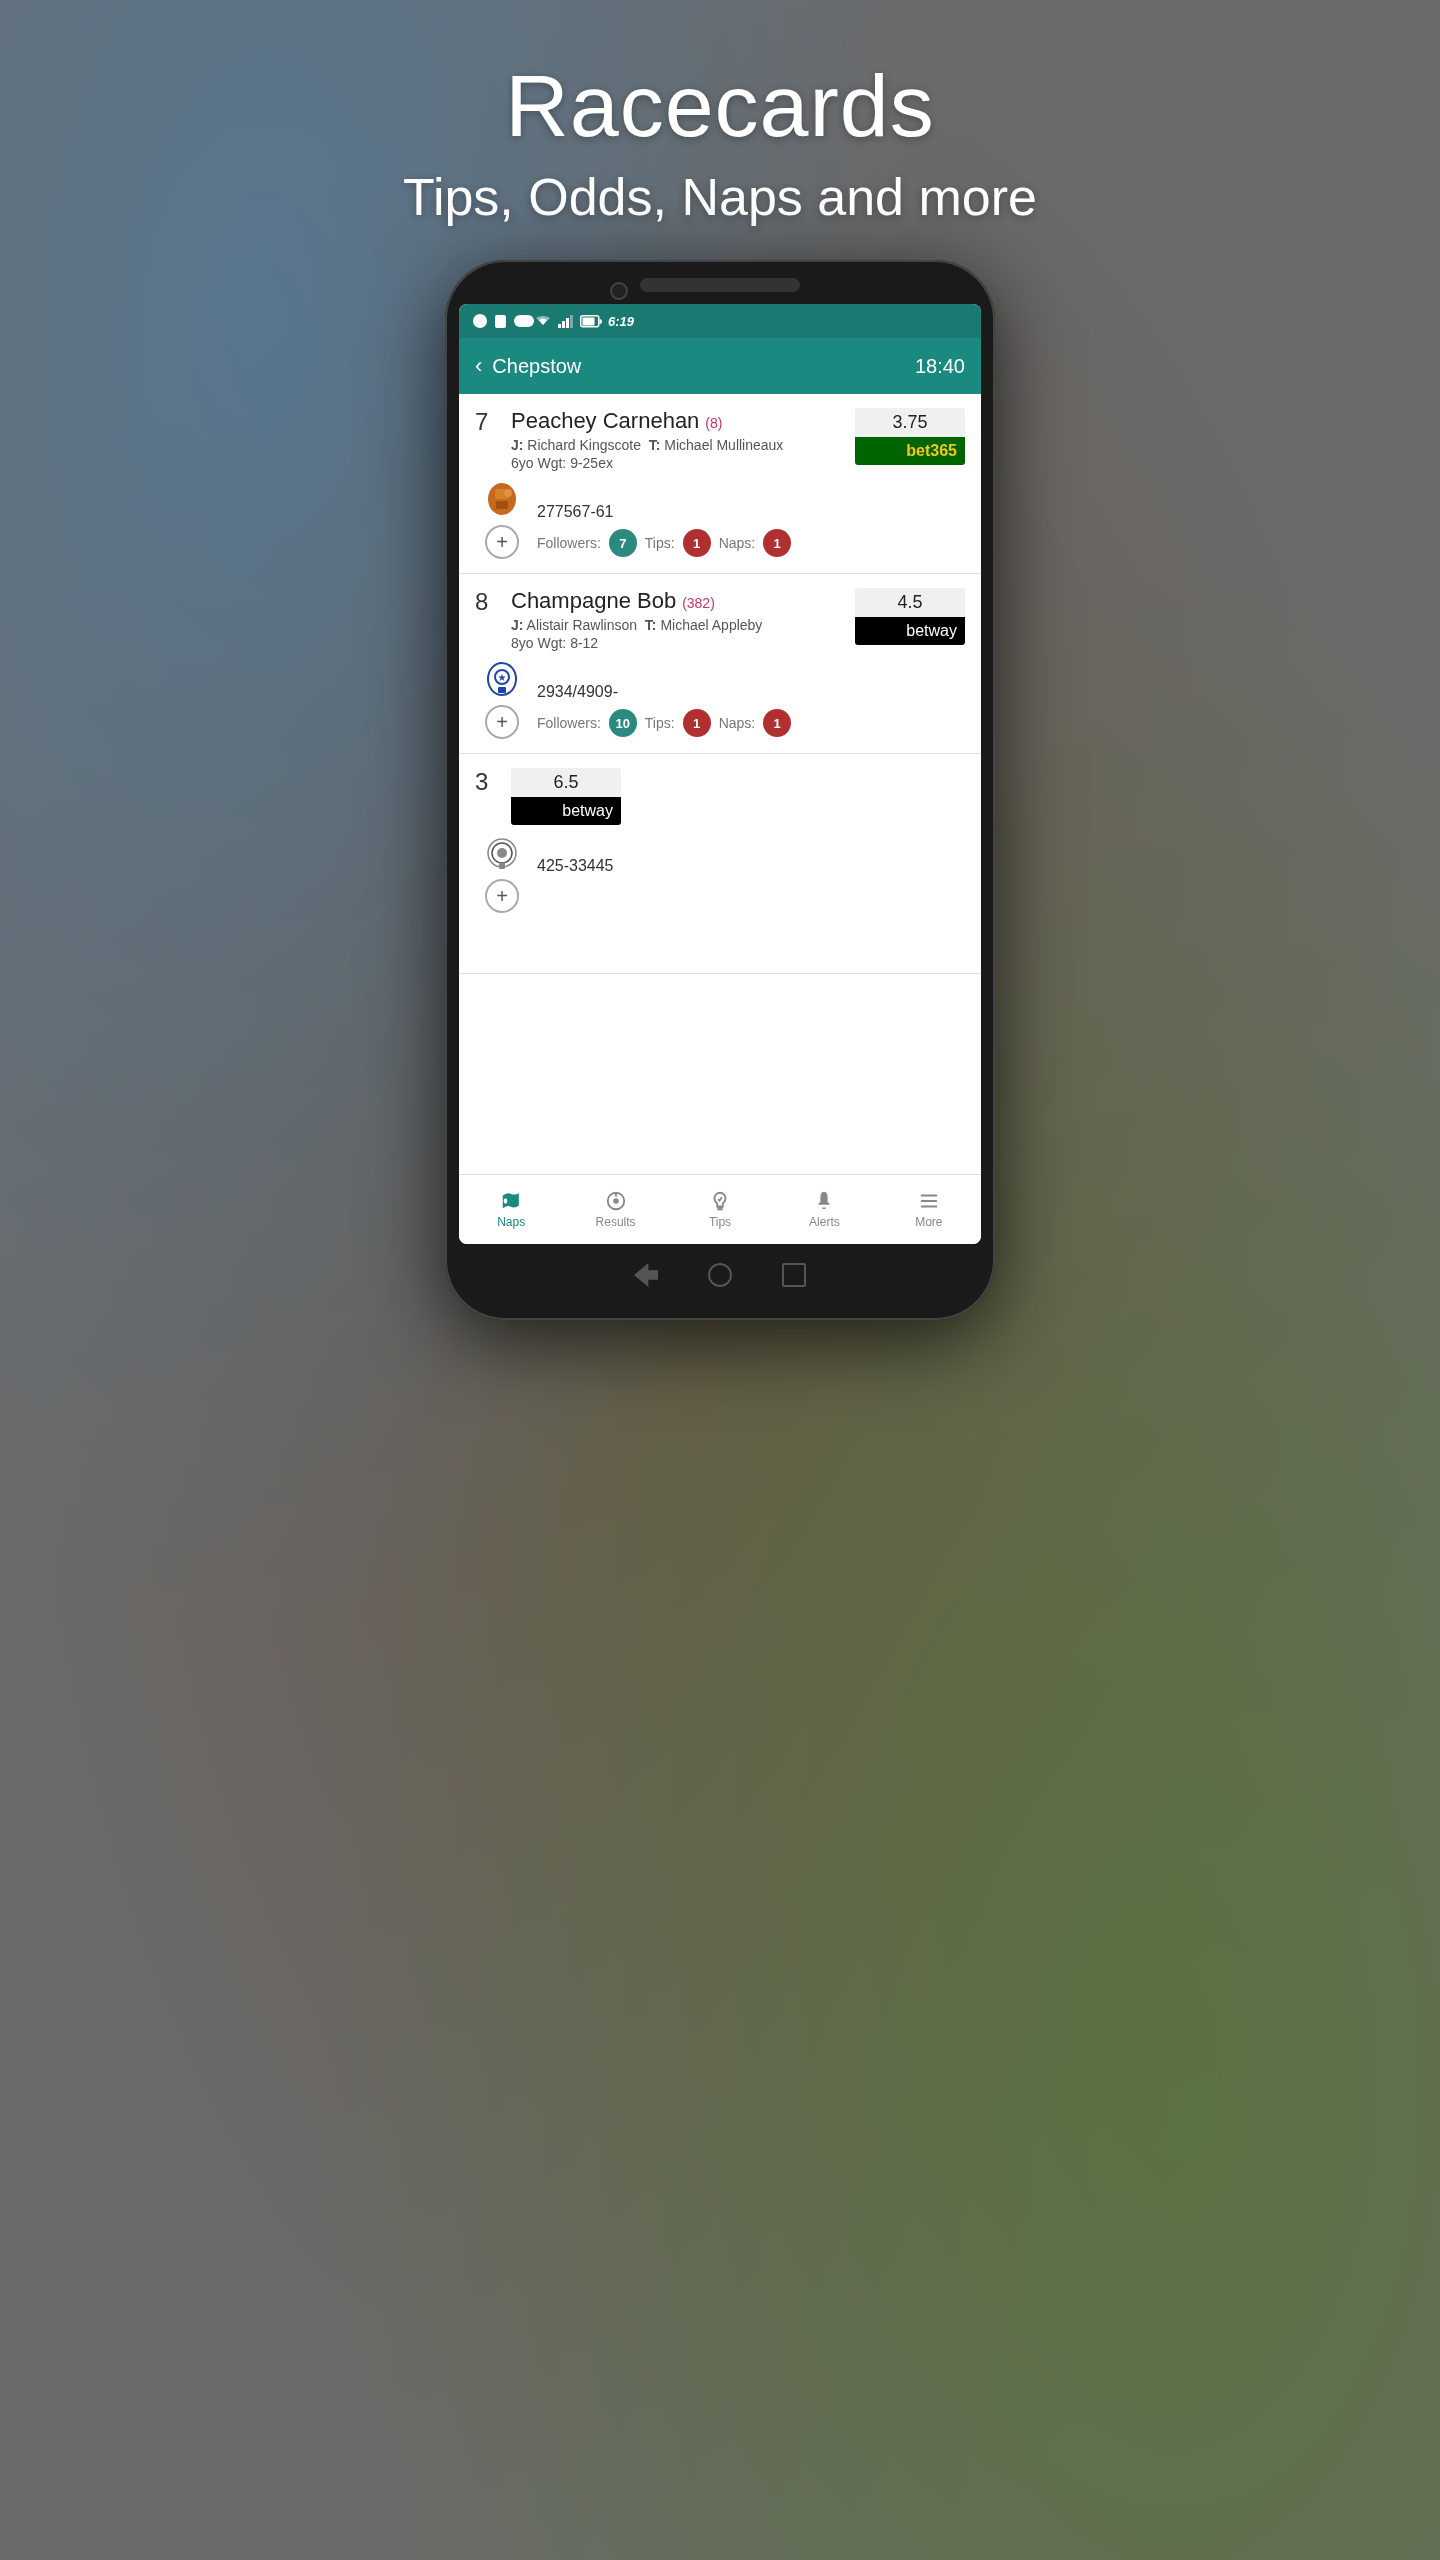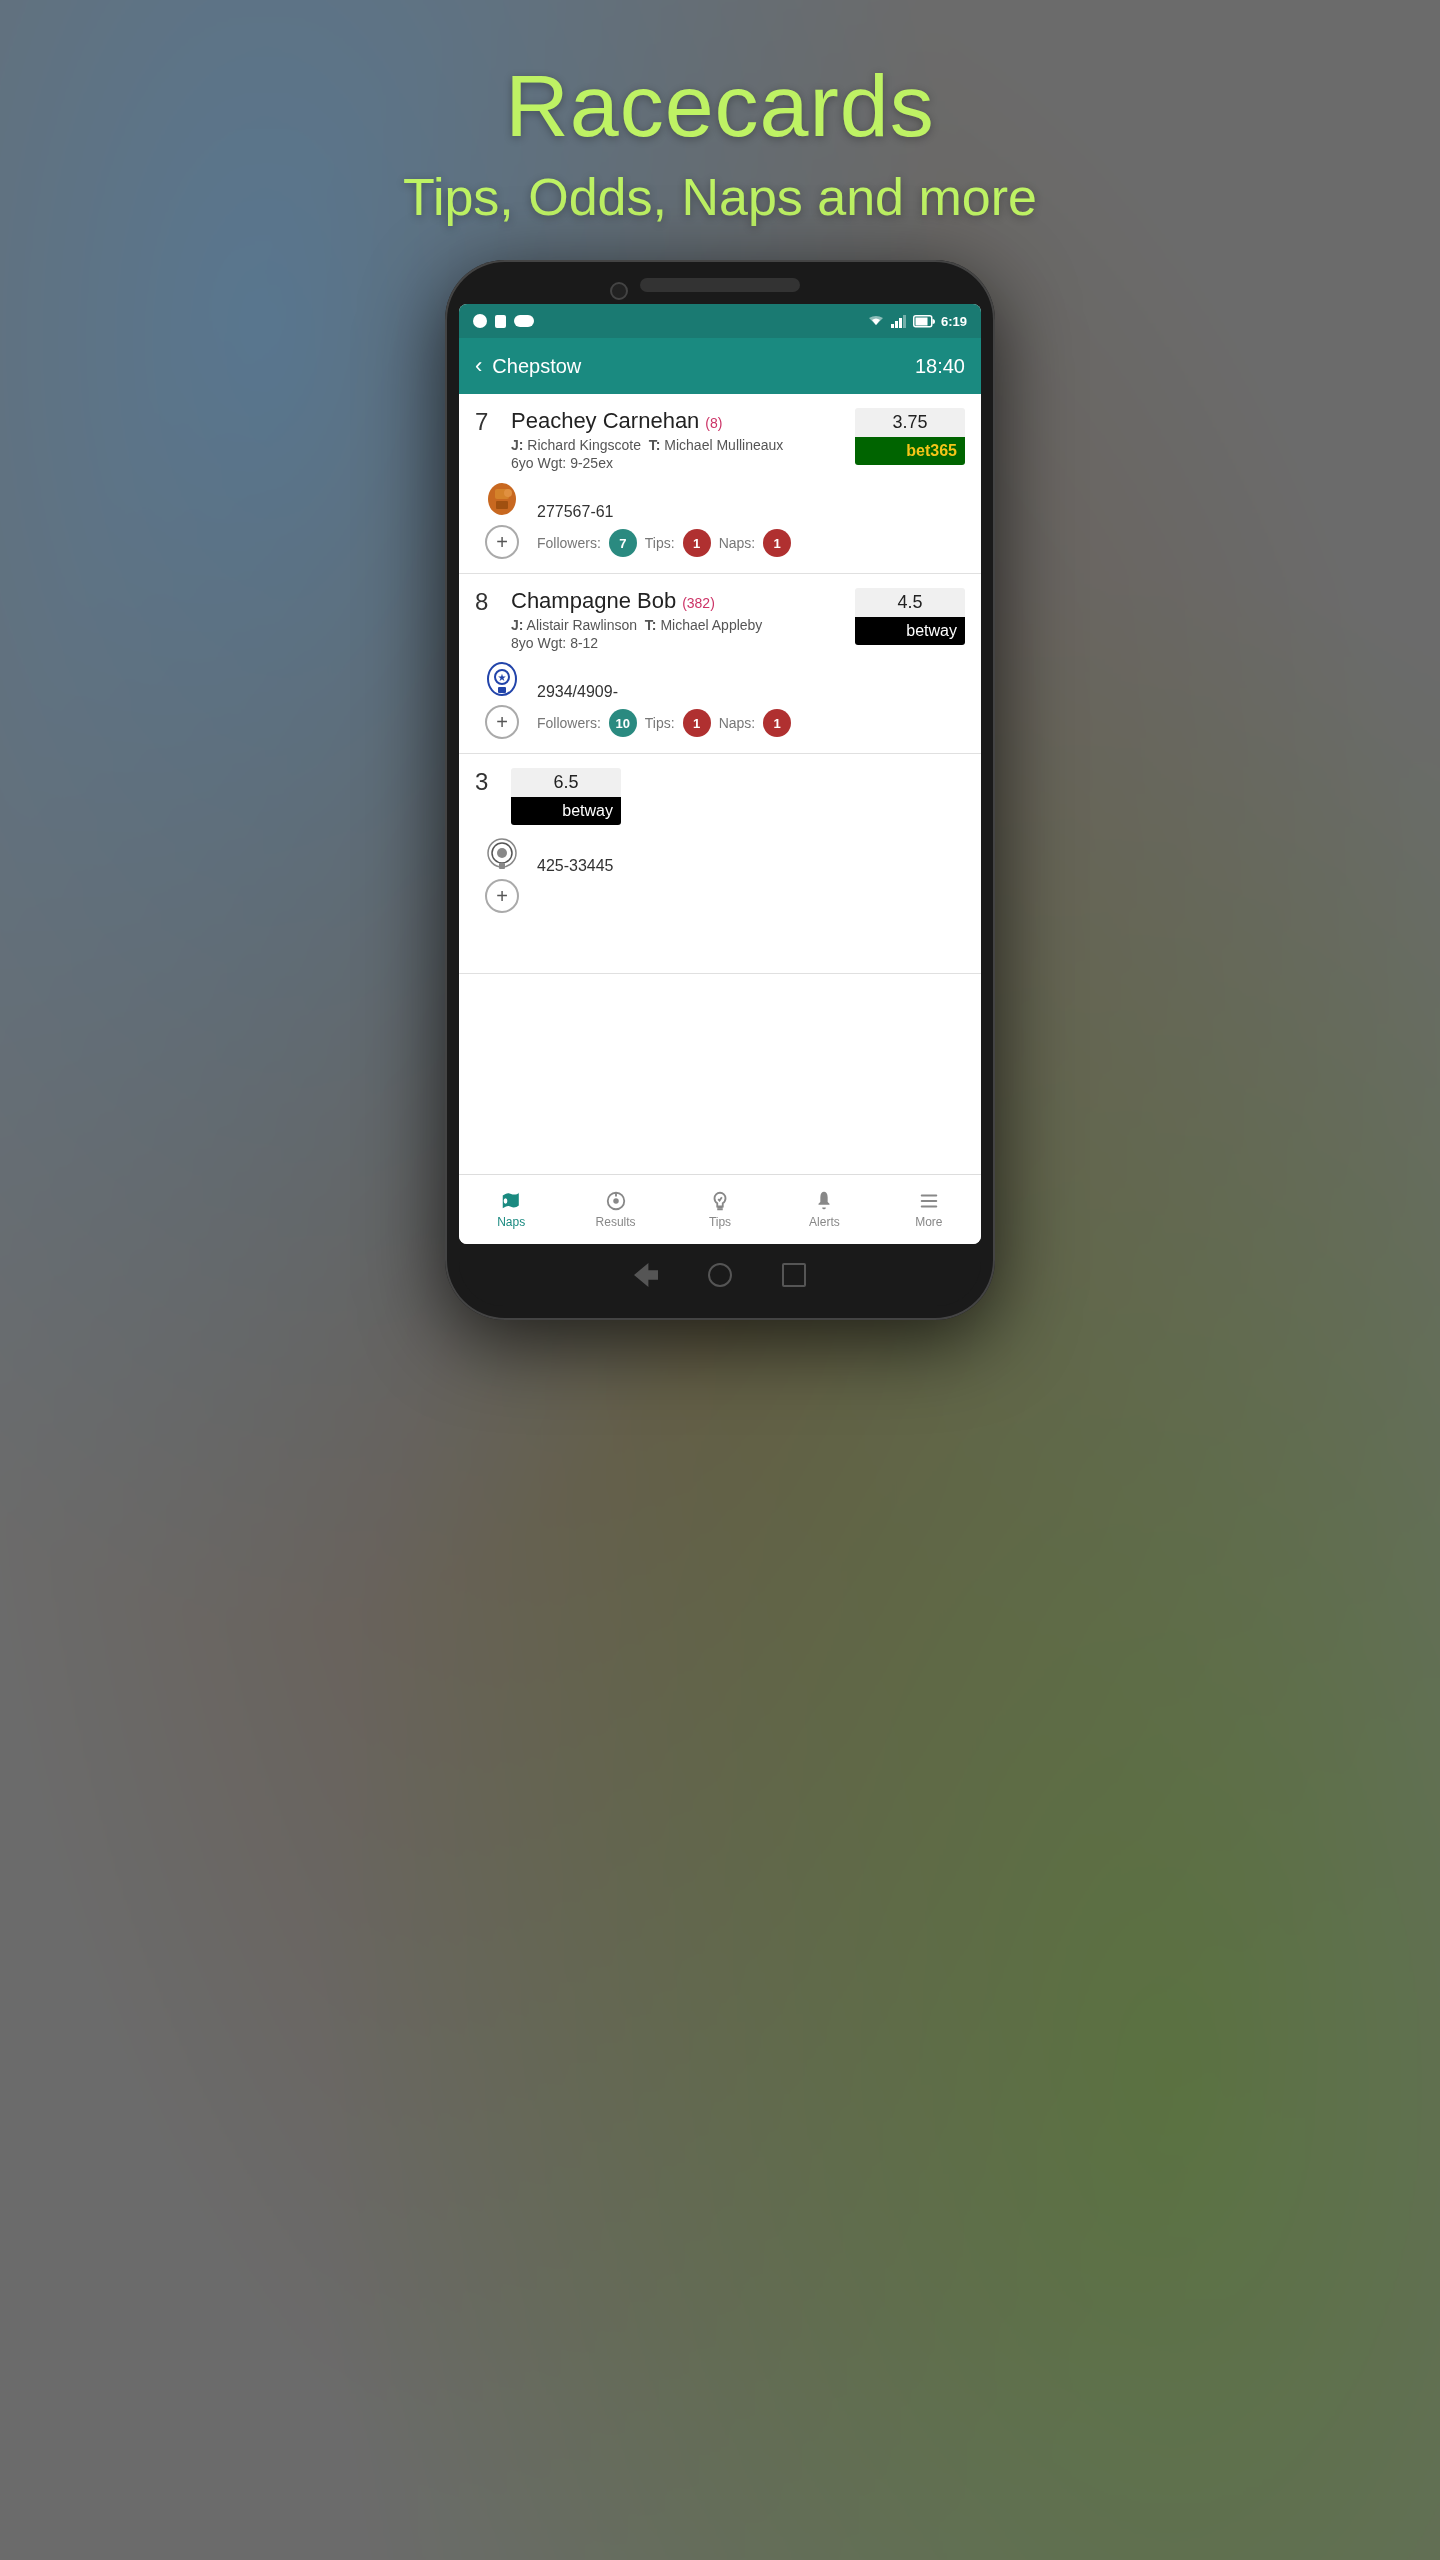--- a/index.html
+++ b/index.html
@@ -23,21 +23,21 @@
       background-color: #6b6b6b;
       filter: blur(8px);
       transform: scale(1.05);
     }
 
     .hero-text {
       position: absolute;
       top: 55px;
       left: 0; right: 0;
       text-align: center;
-      color: #bef264;
+      color: #ffffff;
       z-index: 2;
     }
     .hero-text h1 {
       font-size: 88px;
       font-weight: 400;
       letter-spacing: 1px;
       text-shadow: 0 2px 8px rgba(0,0,0,0.3);
     }
     .hero-text h2 {
       font-size: 52px;
@@ -94,23 +94,23 @@
       display: flex;
       flex-direction: column;
     }
 
     
     .status-bar {
       background: #1a7a72;
       height: 34px;
       display: flex;
       align-items: center;
-      justify-content: space-between;
       padding: 0 14px;
       flex-shrink: 0;
+      font-style: italic;
     }
     .status-left {
       display: flex;
       gap: 8px;
       align-items: center;
     }
     .status-icon {
       width: 16px;
       height: 16px;
       background: white;

